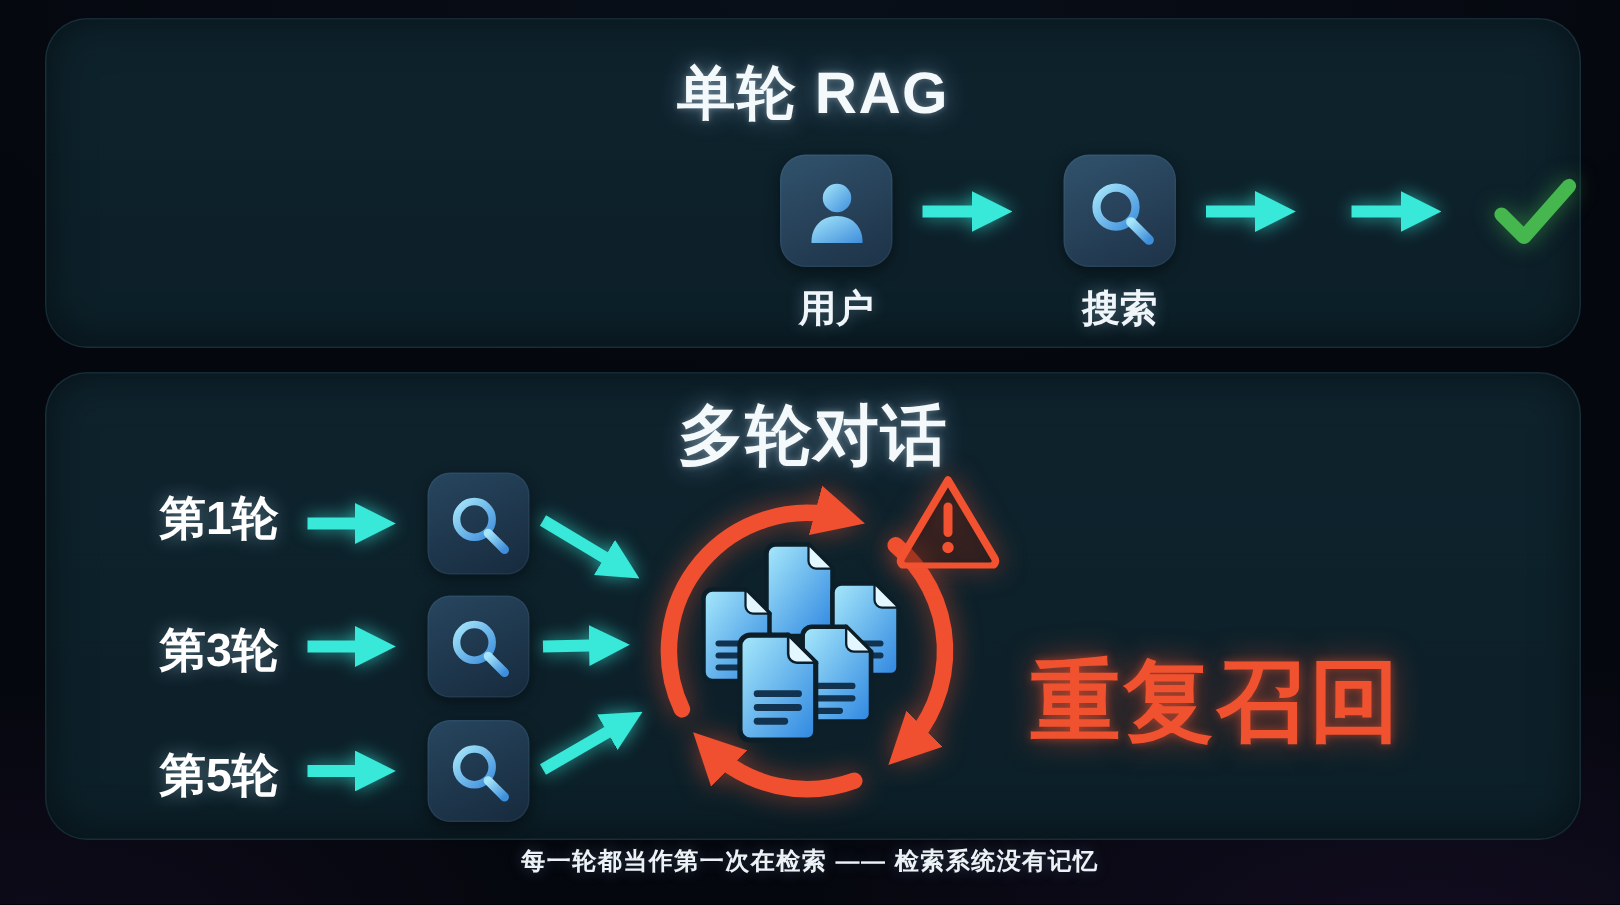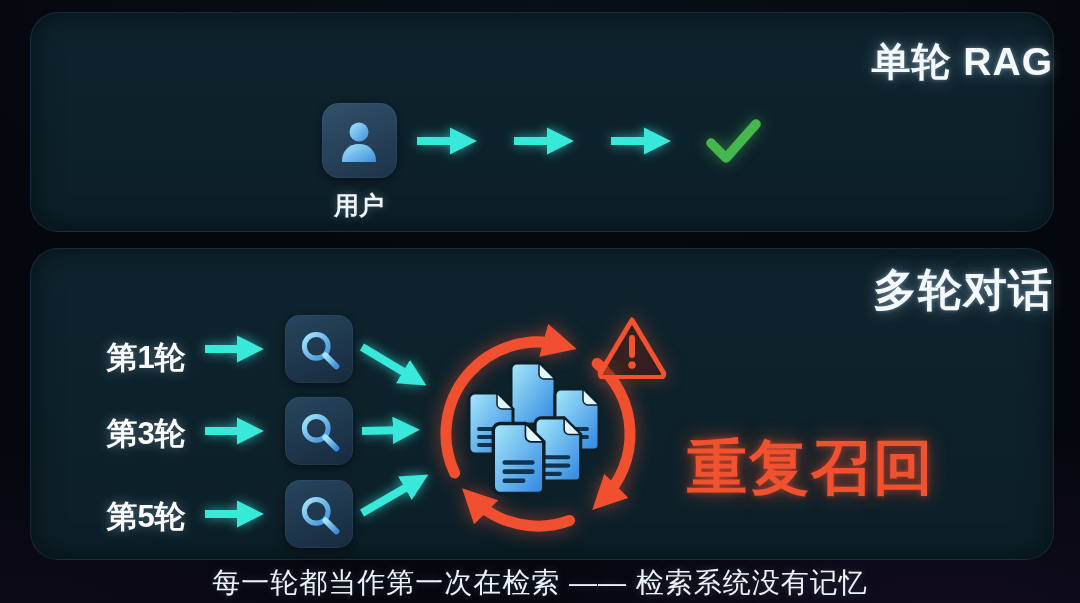--- a/index.html
+++ b/index.html
@@ -15,30 +15,30 @@
   .panel{
     position:absolute;left:30px;width:1022px;
     background:linear-gradient(180deg,#0e232d 0%,#0c1f28 100%);
     border:1px solid rgba(140,200,220,.07);
     border-radius:28px;
     box-shadow:0 0 30px rgba(0,0,0,.5) inset;
   }
   .panel-top{top:12px;height:218px;}
   .panel-bottom{top:248px;height:310px;}
   .panel-title{
-    position:absolute;left:0;right:0;text-align:right;margin:0;
+    position:absolute;left:0;right:0;text-align:center;margin:0;
     color:#f4f9fc;font-weight:800;letter-spacing:1px;
     text-shadow:0 0 16px rgba(170,216,255,.45),0 0 4px rgba(255,255,255,.3);
   }
   .panel-top .panel-title{top:22px;font-size:39px;}
   .panel-bottom .panel-title{top:12px;font-size:44px;}
 
   .flow{
     position:absolute;left:0;right:0;top:90px;
-    display:flex;justify-content:center;align-items:flex-start;gap:17px;
+    display:flex;justify-content:flex-end;align-items:flex-start;gap:17px;
   }
   .step{display:flex;flex-direction:column;align-items:center;}
   .tile{
     width:75px;height:75px;border-radius:17px;
     background:linear-gradient(155deg,#31526c 0%,#1d3247 100%);
     box-shadow:0 3px 10px rgba(0,0,0,.45), 0 0 0 1px rgba(160,220,255,.06) inset;
     display:flex;align-items:center;justify-content:center;
   }
   .tile-sm{
     position:absolute;width:68px;height:68px;border-radius:15px;
@@ -67,21 +67,21 @@
   .warning{position:absolute;left:566px;top:66px;z-index:4;}
   .alert-label{
     position:absolute;left:620px;top:151px;width:320px;z-index:2;
     text-align:center;color:#f0512f;font-size:60px;font-weight:900;letter-spacing:2px;
     white-space:nowrap;
     text-shadow:0 0 20px rgba(240,81,47,.6),0 0 6px rgba(240,81,47,.5);
     margin-top:28px;
   }
   .footer{
     position:absolute;left:0;right:0;top:564px;text-align:center;
-    color:#edf2f6;font-size:28px;font-weight:400;letter-spacing:1px;
+    color:#edf2f6;font-size:16px;font-weight:700;letter-spacing:1px;
     text-shadow:0 0 10px rgba(150,200,240,.25);
   }
   .defs{position:absolute;width:0;height:0;}
 </style>
 </head>
 <body>
 
 <svg class="defs" aria-hidden="true">
   <defs>
     <linearGradient id="glyphGrad" x1="0" y1="0" x2="1" y2="1">
@@ -121,20 +121,29 @@
         </div>
         <div class="step-label">用户</div>
       </div>
 
       <div class="flow-arrow glow-cyan">
         <svg width="80" height="30">
             <line x1="3" y1="15" x2="52" y2="15" stroke="#38e8d8" stroke-width="8" marker-end="url(#ah-cyan)"></line>
           </svg>
       </div>
 
+      <div class="step">
+        <div class="tile">
+          <svg width="46" height="46" viewBox="0 0 46 46">
+            <circle cx="20" cy="20" r="13" fill="none" stroke="url(#glyphGrad)" stroke-width="5.5"></circle>
+            <line x1="30" y1="30" x2="42" y2="42" stroke="url(#glyphGrad)" stroke-width="6.5" stroke-linecap="round"></line>
+          </svg>
+        </div>
+        <div class="step-label">搜索</div>
+      </div>
 
       <div class="flow-arrow glow-cyan">
         <svg width="80" height="30">
             <line x1="3" y1="15" x2="52" y2="15" stroke="#38e8d8" stroke-width="8" marker-end="url(#ah-cyan)"></line>
           </svg>
       </div>
 
 
       <div class="flow-arrow glow-cyan">
         <svg width="80" height="30">
@@ -157,21 +166,21 @@
 
     <svg class="overlay-arrows glow-cyan" width="1022" height="310">
       <line x1="174" y1="100" x2="222" y2="100" stroke="#38e8d8" stroke-width="8" marker-end="url(#ah-cyan)"></line>
       <line x1="174" y1="182" x2="222" y2="182" stroke="#38e8d8" stroke-width="8" marker-end="url(#ah-cyan)"></line>
       <line x1="174" y1="265" x2="222" y2="265" stroke="#38e8d8" stroke-width="8" marker-end="url(#ah-cyan)"></line>
       <line x1="331" y1="98" x2="386" y2="131" stroke="#38e8d8" stroke-width="8" marker-end="url(#ah-cyan)"></line>
       <line x1="331" y1="182" x2="378" y2="181" stroke="#38e8d8" stroke-width="8" marker-end="url(#ah-cyan)"></line>
       <line x1="331" y1="264" x2="388" y2="231" stroke="#38e8d8" stroke-width="8" marker-end="url(#ah-cyan)"></line>
     </svg>
 
-    <div class="round-label" style="top:88px">第1轮</div>
+    <div class="round-label" style="top:76px">第1轮</div>
     <div class="round-label" style="top:164px">第3轮</div>
     <div class="round-label" style="top:247px">第5轮</div>
 
     <div class="tile-sm" style="left:254px;top:66px">
       <svg width="42" height="42" viewBox="0 0 46 46">
         <circle cx="20" cy="20" r="13" fill="none" stroke="url(#glyphGrad)" stroke-width="5.5"></circle>
         <line x1="30" y1="30" x2="42" y2="42" stroke="url(#glyphGrad)" stroke-width="6.5" stroke-linecap="round"></line>
       </svg>
     </div>
     <div class="tile-sm" style="left:254px;top:148px">

